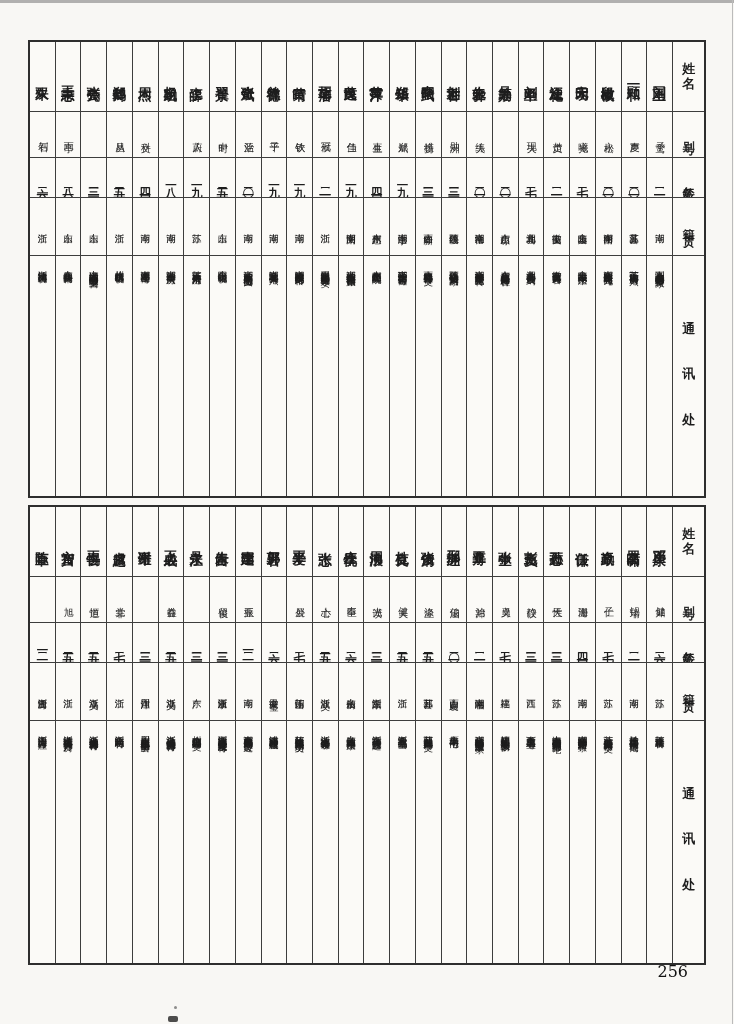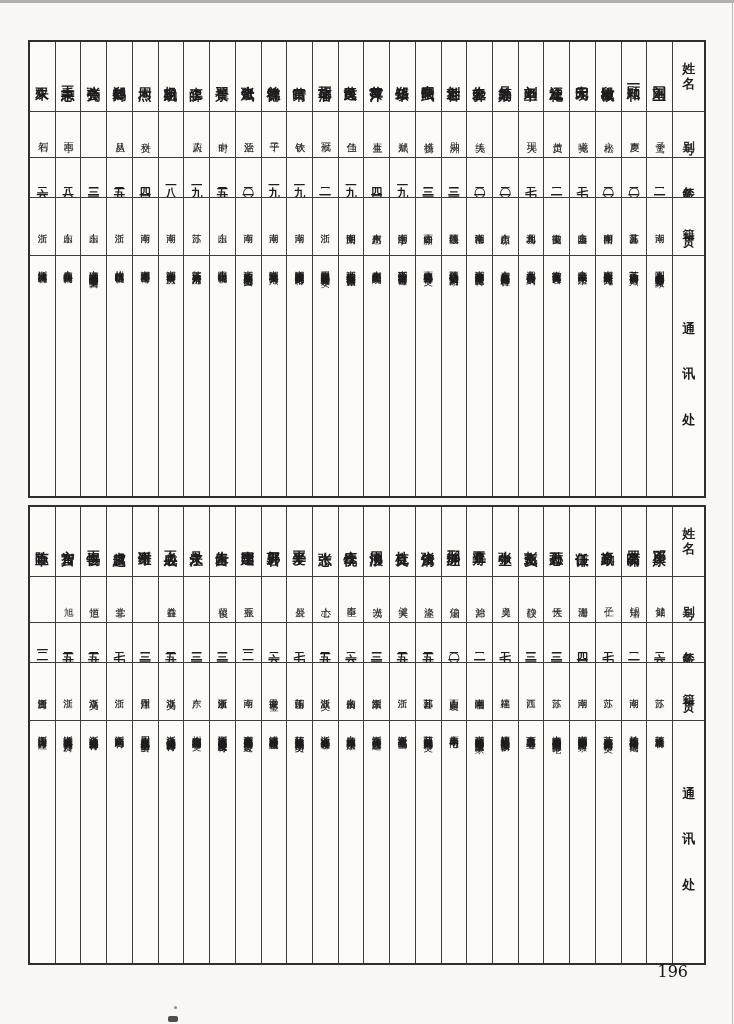--- a/index.html
+++ b/index.html
@@ -479,15 +479,15 @@
     <div class="cell name">陈直中</div>
     <div class="cell alias"></div>
     <div class="cell age">二一</div>
     <div class="cell origin">浙江青田</div>
     <div class="cell address">浙江青田方山垟岩庄</div>
   </div>
 </div>
 
 </div>
 
-<div class="page-number">196</div>
+<div class="page-number">256</div>
 <div class="stain"></div>
 <div class="speck"></div>
 
 </body></html>

